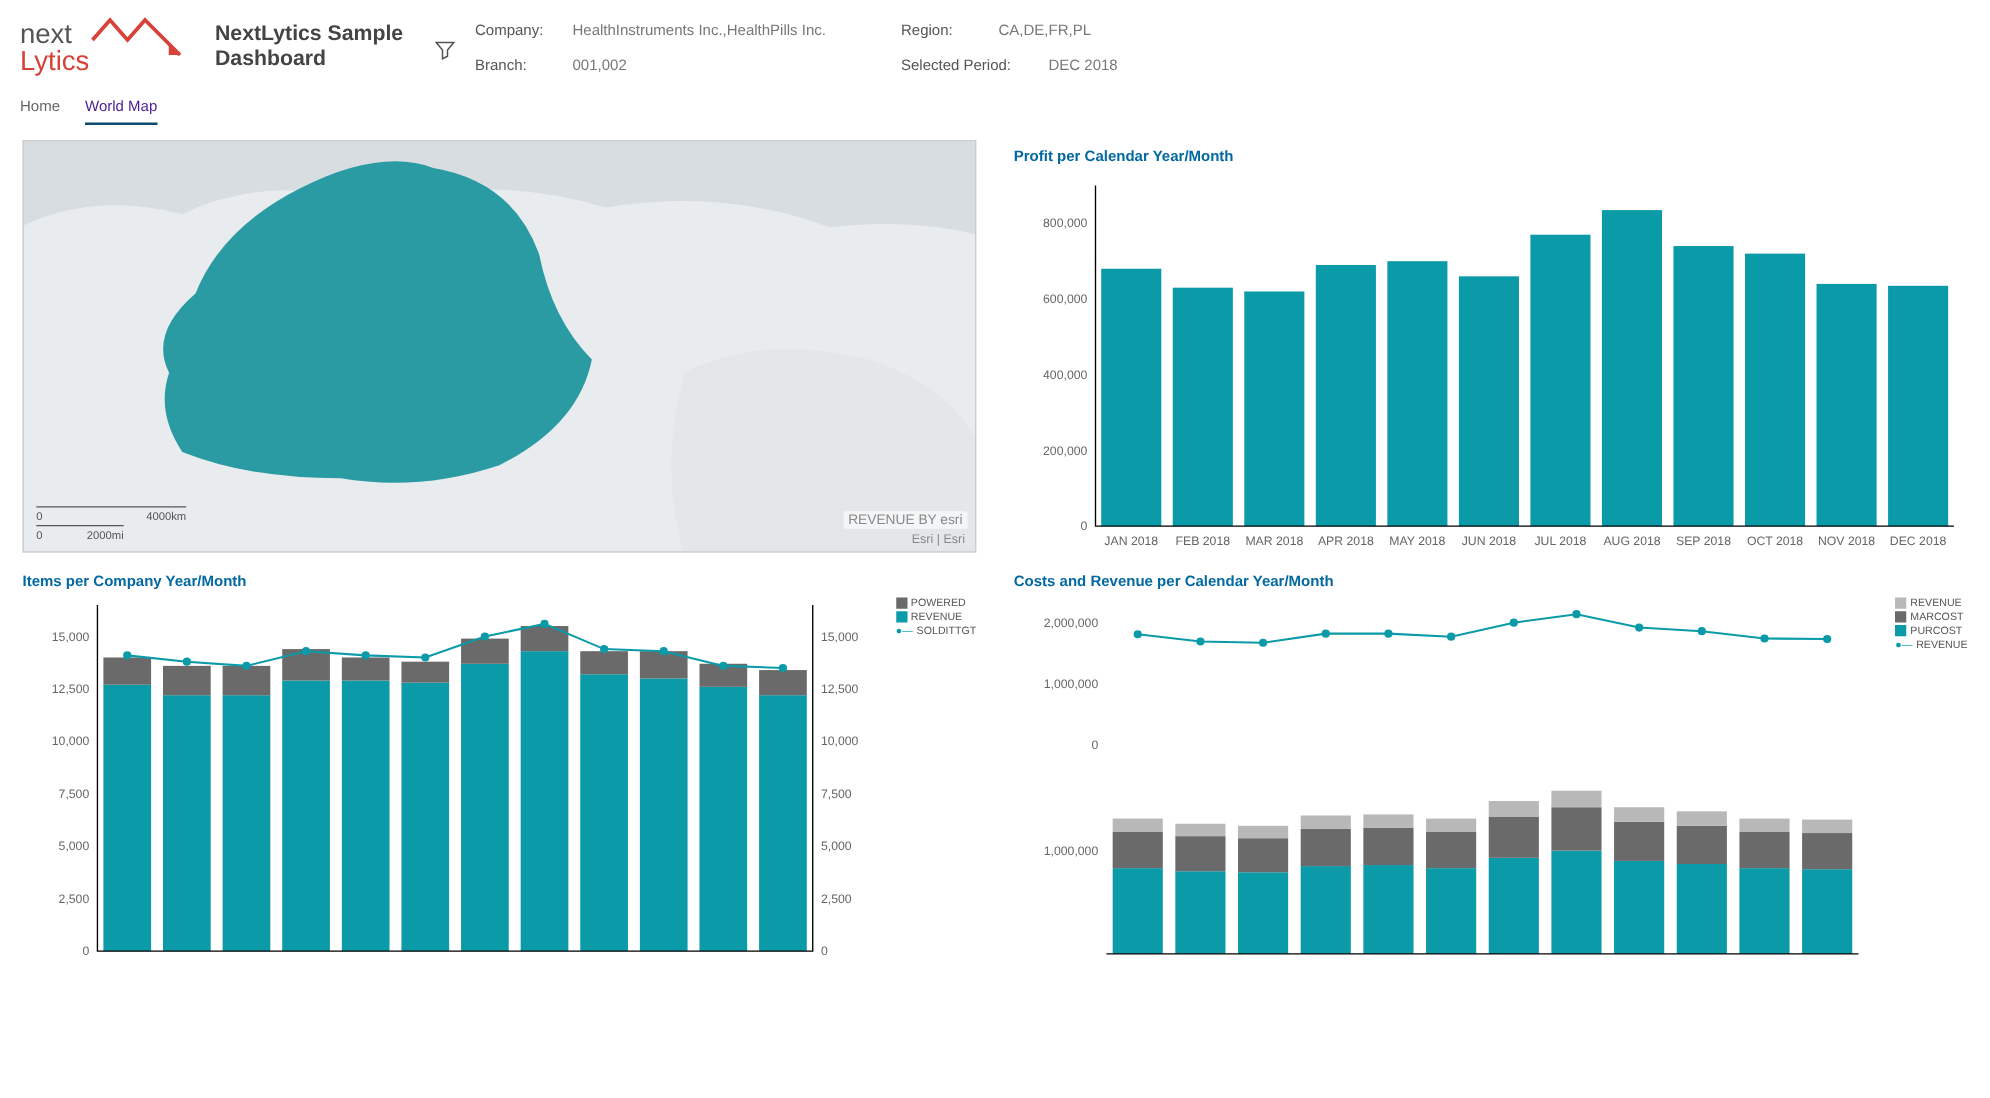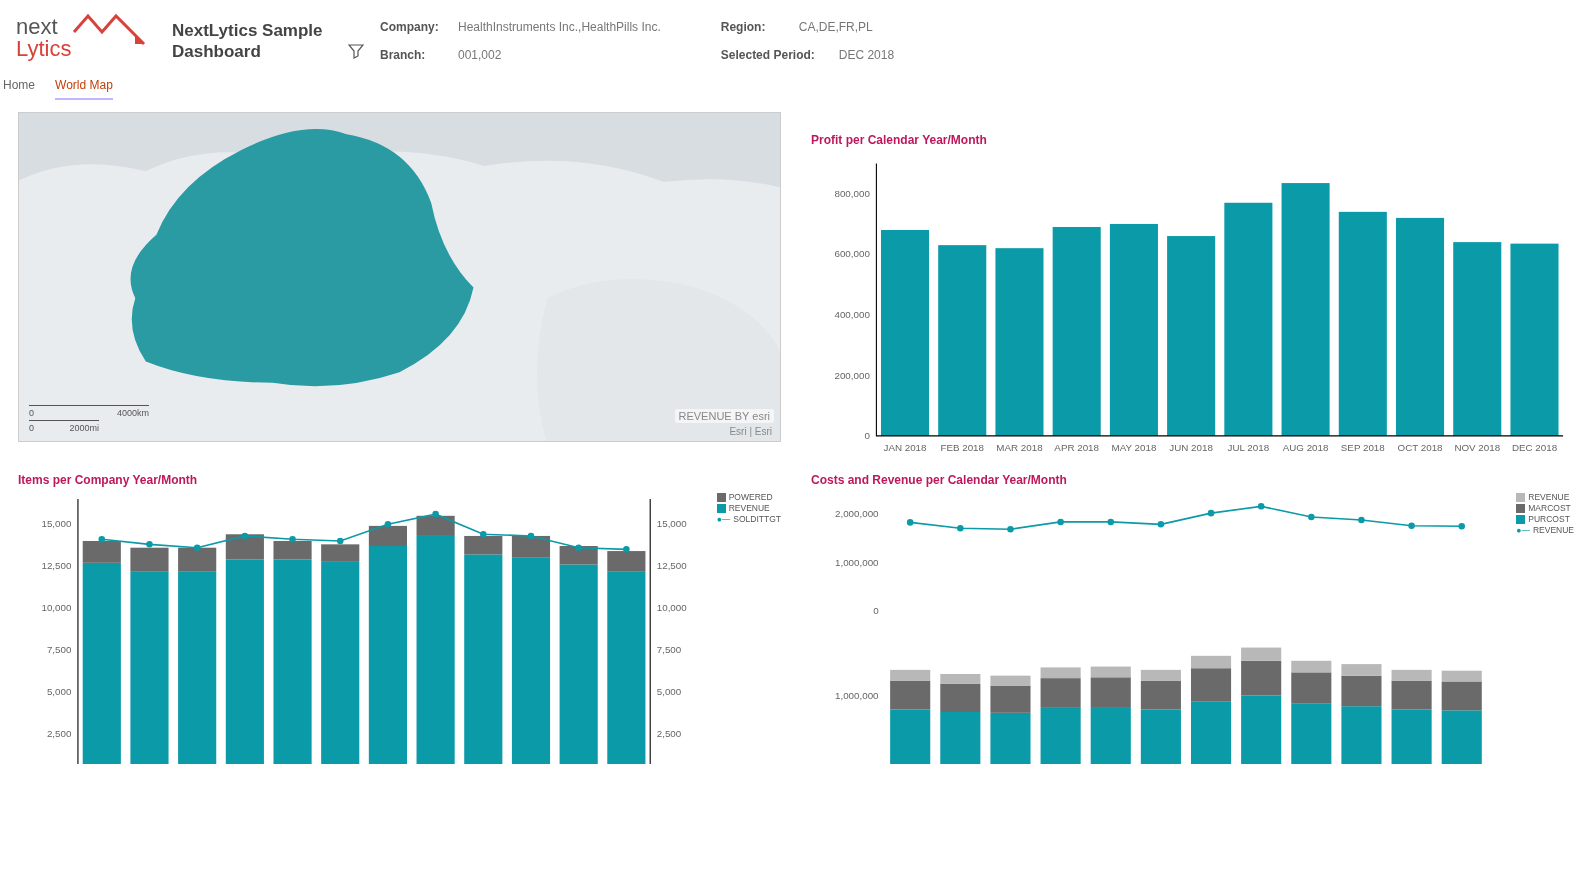--- a/index.html
+++ b/index.html
@@ -1,32 +1,32 @@
 <!DOCTYPE html>
 <html><head>
 <meta charset="utf-8">
 <style>
   html,body{margin:0;padding:0;font-family:Arial,Helvetica,sans-serif;font-size:12px;color:#333;background:#fff}
-  .header{display:flex;align-items:flex-end;padding:12px 16px 4px;gap:16px}
+  .header{display:flex;align-items:center;padding:12px 16px 4px;gap:16px}
   .logo{display:flex;align-items:center;gap:4px}
   .logo-svg{width:140px;height:50px}
   .title{font-size:17px;font-weight:700;color:#444;line-height:1.2;width:160px}
   .filter-icon-wrap{padding-top:8px}
   .filter-icon{width:16px;height:16px}
   .filters{display:flex;flex:1;gap:60px;padding-top:2px}
   .filters-col{display:flex;flex-direction:column;gap:14px}
   .filter-row{display:flex;gap:8px;font-size:12px}
-  .filter-label{font-weight:700;color:#555;min-width:70px}
+  .filter-label{font-weight:400;color:#555;min-width:70px}
   .filter-value{color:#777}
-  .tabs{padding:6px 3px 0;display:flex;gap:20px;font-size:12px}
+  .tabs{padding:6px 16px 0;display:flex;gap:20px;font-size:12px}
   .tab{padding:6px 0;cursor:pointer;color:#666}
-  .tab.active{color:#c2410c;border-bottom:2px solid #c4b5fd}
+  .tab.active{color:#4c1d95;border-bottom:2px solid #0c4a6e}
   .grid{display:grid;grid-template-columns:1fr 1fr;grid-template-rows:330px 300px;gap:10px 30px;padding:12px 18px}
   .panel{display:flex;flex-direction:column}
-  .panel-title{font-size:12px;font-weight:700;color:#be185d;margin:21px 0 4px}
+  .panel-title{font-size:12px;font-weight:700;color:#0369a1;margin:6px 0 4px}
   .map-box{flex:1;background:#d8dde2;position:relative;overflow:hidden;border:1px solid #ccc}
   .map-box svg{width:100%;height:100%}
   .map-attr{position:absolute;right:8px;bottom:4px;font-size:10px;color:#888}
   .esri-logo{position:absolute;right:6px;bottom:18px;font-size:11px;color:#888;background:rgba(255,255,255,.6);padding:1px 4px;border-radius:2px}
   .scale{position:absolute;left:10px;bottom:8px;font-size:9px;color:#555}
   .scale .bar{width:120px;height:1px;background:#555;display:block;margin:2px 0}
   .chart{flex:1;position:relative}
   .chart svg{width:100%;height:100%}
   .axis{stroke:#000;stroke-width:1}
   .axis-lbl{font-size:9px;fill:#666}

